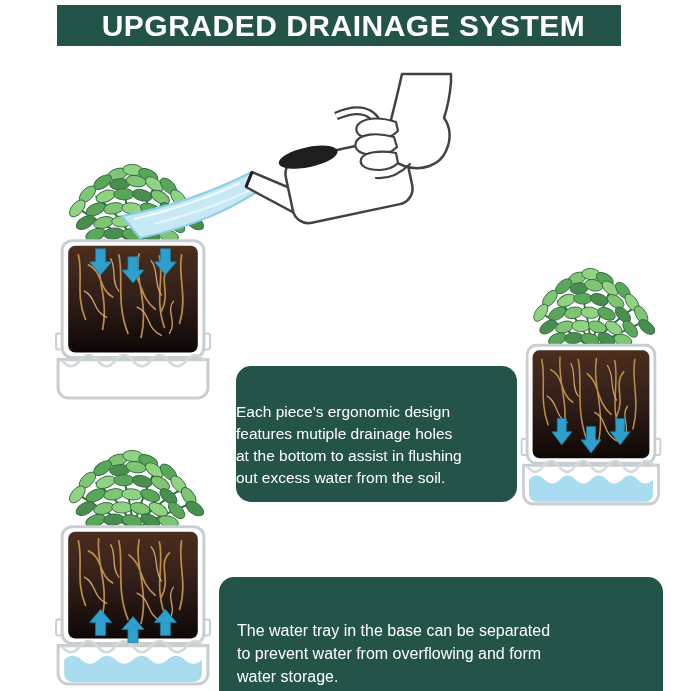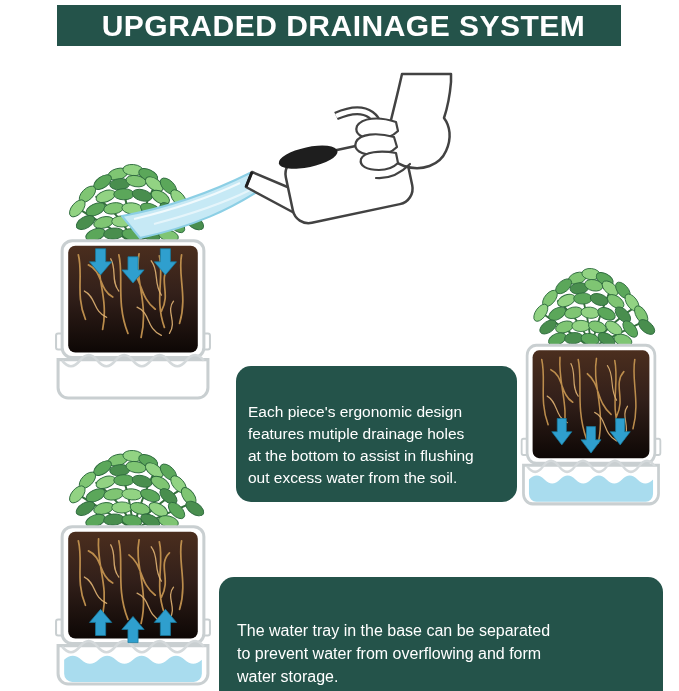--- a/index.html
+++ b/index.html
@@ -14,21 +14,21 @@
 
   .planter { position:absolute; z-index:1; }
   .planter svg { display:block; width:100%; height:100%; }
   #planter1 { left:52px;  top:164px; width:162px; height:240px; }
   #planter2 { left:518px; top:268px; width:146px; height:242px; }
   #planter3 { left:52px;  top:450px; width:162px; height:240px; }
 
   .callout { position:absolute; background:var(--banner-green,#24534a); color:#fff;
              border-radius:15px; white-space:pre-line; z-index:2; }
   .callout-drainage { left:236px; top:366px; width:281px; min-height:114px;
-                      padding:13px 12px; font-size:15.5px; line-height:1.42; }
+                      padding:13px 0; font-size:15.5px; line-height:1.42; }
   .callout-tray { left:219px; top:577px; width:444px; min-height:111px;
                   padding:19px 18px; font-size:16px; line-height:1.44; }
 
   .lf { stroke:#2e6b3e; stroke-width:.9; }
   .arr { fill:var(--arrow-blue,#2f9fce); stroke:#157a9e; stroke-width:.75; }
   .tray-water { fill:var(--water-blue,#a9dcee); }
   .stream { fill:var(--stream-blue,#c6e9f5); stroke:#8ccfe5; stroke-width:2; stroke-linejoin:round; }
   .finger { fill:#fff; stroke:#424242; stroke-width:2.2; stroke-linejoin:round; }
 </style>
 </head>

